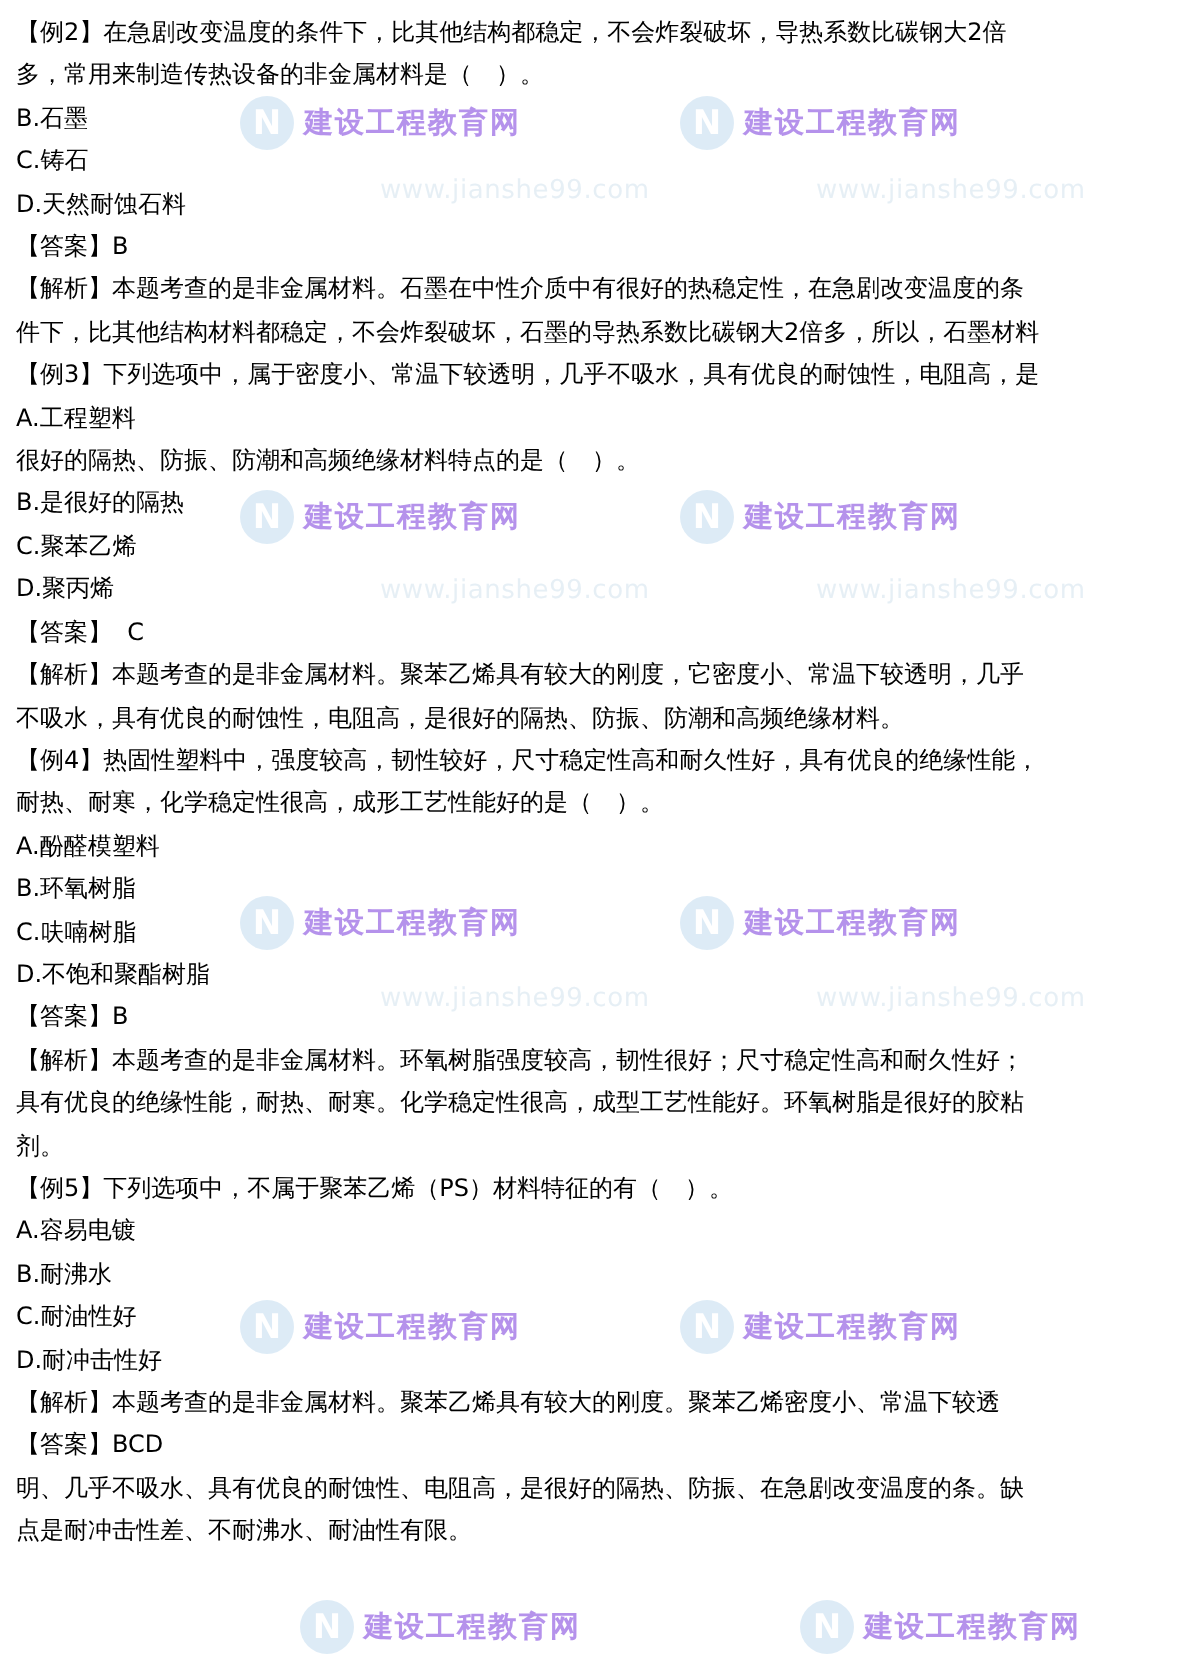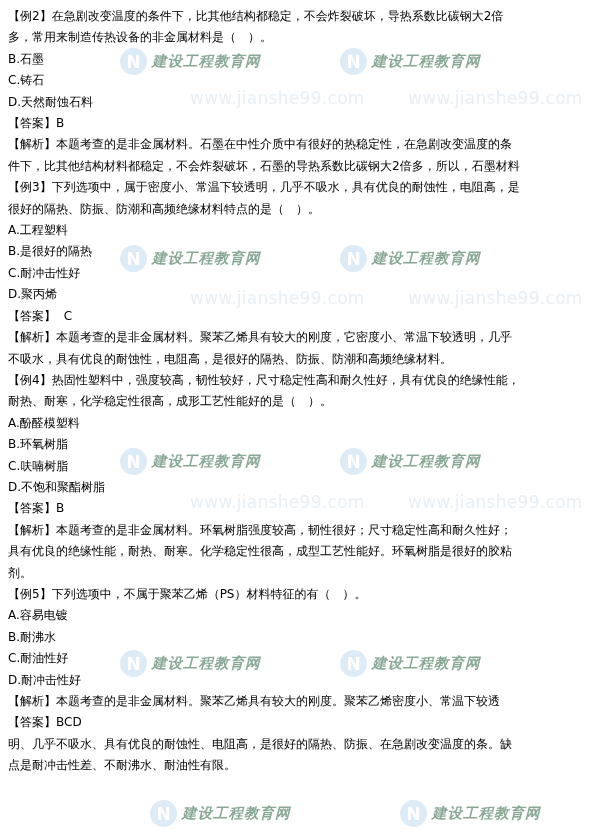--- a/index.html
+++ b/index.html
@@ -57,29 +57,28 @@
     background: #bcd8ee;
     color: #ffffff;
     font-size: 17px;
     font-weight: bold;
     display: flex;
     align-items: center;
     justify-content: center;
     font-family: "DejaVu Sans", sans-serif;
   }
   .wm .txt-cn {
-    color: #14532d;
+    color: #6d28d9;
     font-size: 14.5px;
     font-weight: bold;
     letter-spacing: 1px;
-    font-style: italic;
   }
   .wm .txt-en {
     color: #cfe0ec;
-    font-size: 17px;
+    font-size: 13px;
     letter-spacing: 0.3px;
     text-align: center;
   }
 </style>
 </head>
 <body>
 
 <div id="page">
 
   <div class="wm-layer">
@@ -146,24 +145,24 @@
   <div class="content">
       <div class="line">【例2】在急剧改变温度的条件下，比其他结构都稳定，不会炸裂破坏，导热系数比碳钢大2倍</div>
       <div class="line">多，常用来制造传热设备的非金属材料是（　）。</div>
       <div class="line">B.石墨</div>
       <div class="line">C.铸石</div>
       <div class="line">D.天然耐蚀石料</div>
       <div class="line">【答案】B</div>
       <div class="line">【解析】本题考查的是非金属材料。石墨在中性介质中有很好的热稳定性，在急剧改变温度的条</div>
       <div class="line">件下，比其他结构材料都稳定，不会炸裂破坏，石墨的导热系数比碳钢大2倍多，所以，石墨材料</div>
       <div class="line">【例3】下列选项中，属于密度小、常温下较透明，几乎不吸水，具有优良的耐蚀性，电阻高，是</div>
+      <div class="line">A.工程塑料</div>
       <div class="line">很好的隔热、防振、防潮和高频绝缘材料特点的是（　）。</div>
-      <div class="line">A.工程塑料</div>
       <div class="line">B.是很好的隔热</div>
-      <div class="line">C.耐冲击性好</div>
+      <div class="line">C.聚苯乙烯</div>
       <div class="line">D.聚丙烯</div>
       <div class="line">【答案】  C</div>
       <div class="line">【解析】本题考查的是非金属材料。聚苯乙烯具有较大的刚度，它密度小、常温下较透明，几乎</div>
       <div class="line">不吸水，具有优良的耐蚀性，电阻高，是很好的隔热、防振、防潮和高频绝缘材料。</div>
       <div class="line">【例4】热固性塑料中，强度较高，韧性较好，尺寸稳定性高和耐久性好，具有优良的绝缘性能，</div>
       <div class="line">耐热、耐寒，化学稳定性很高，成形工艺性能好的是（　）。</div>
       <div class="line">A.酚醛模塑料</div>
       <div class="line">B.环氧树脂</div>
       <div class="line">C.呋喃树脂</div>
       <div class="line">D.不饱和聚酯树脂</div>

